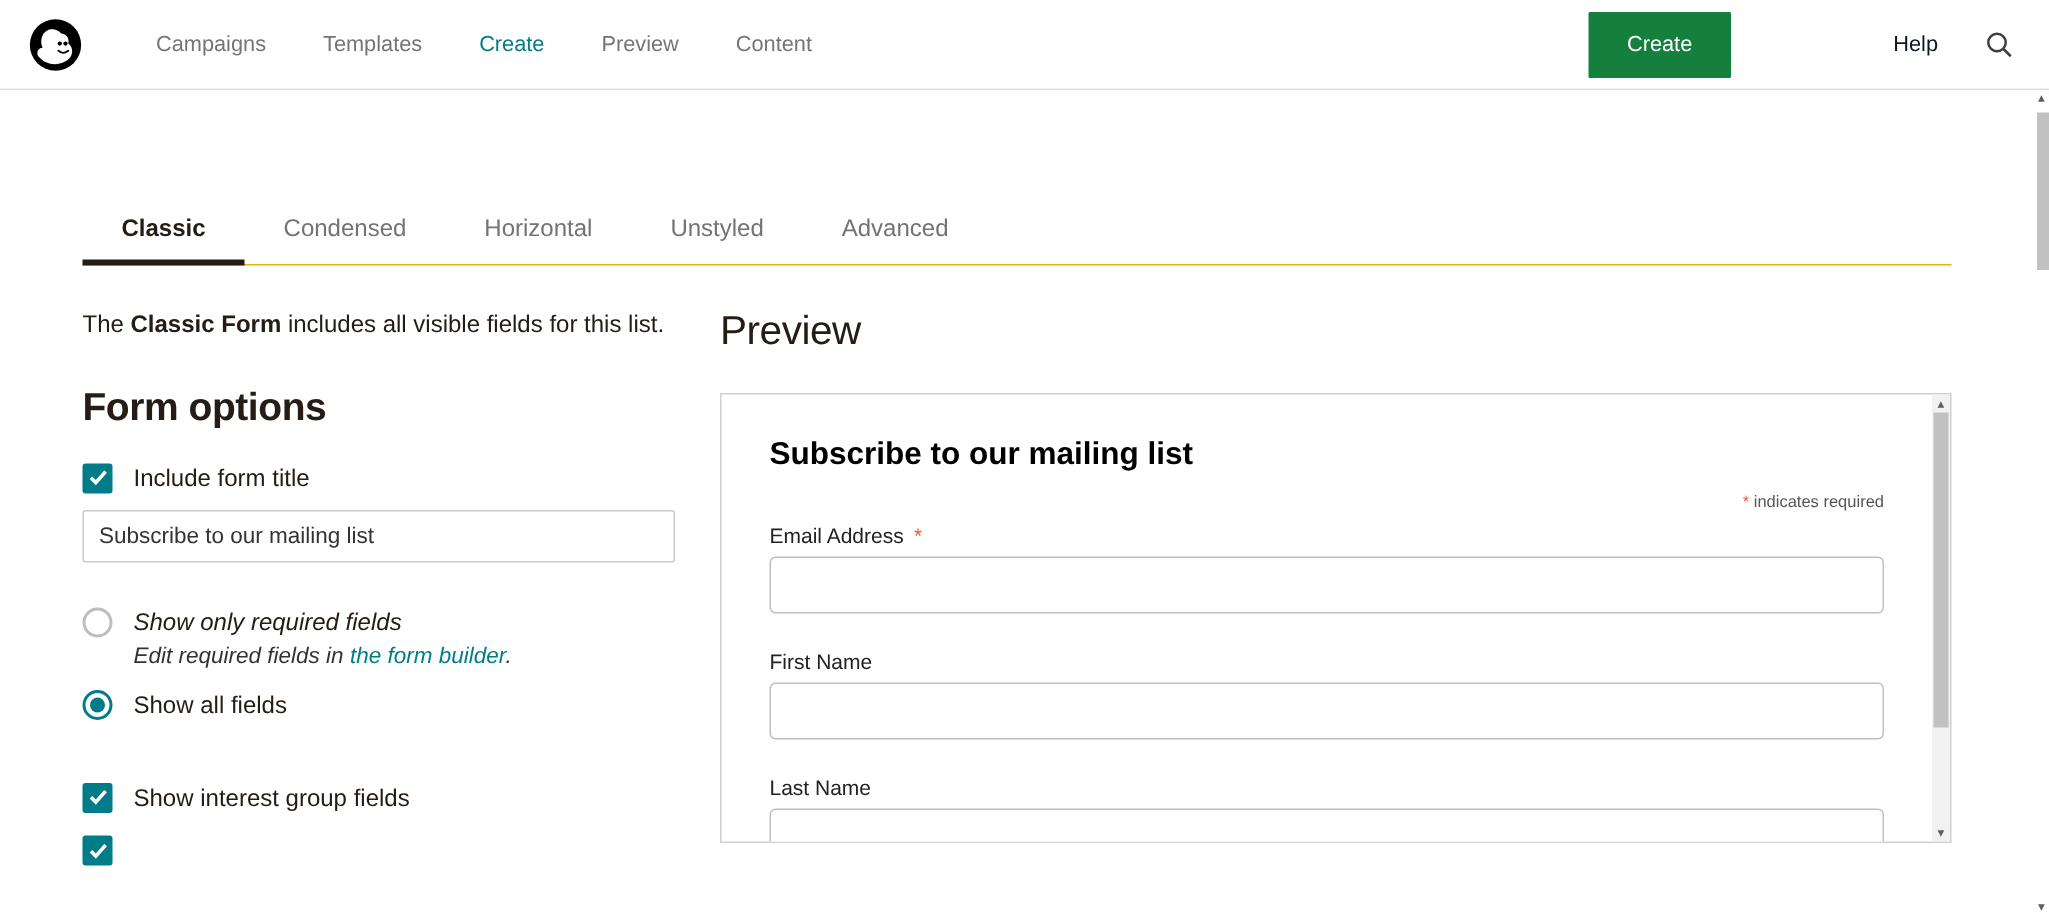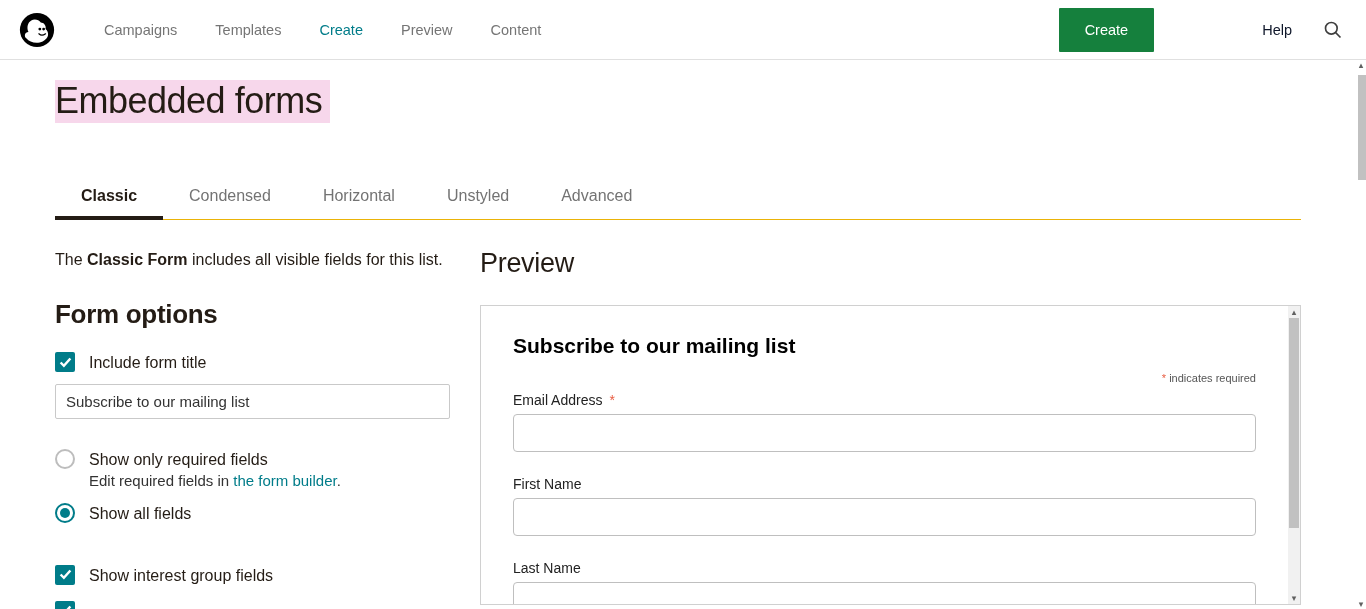--- a/index.html
+++ b/index.html
@@ -267,21 +267,20 @@
   <div class="arrow">▴</div>
   <div class="track">
     <div class="thumb"></div>
   </div>
   <div class="arrow" style="position:absolute;bottom:0;">▾</div>
 </div>
 
 <div class="content-wrap">
   <div class="page-inner">
 
-    <h1 class="page-title">Embedded forms</h1>
 
     
     <div class="tabs">
       <div class="tab active">Classic</div>
       <div class="tab">Condensed</div>
       <div class="tab">Horizontal</div>
       <div class="tab">Unstyled</div>
       <div class="tab">Advanced</div>
     </div>
 
@@ -303,21 +302,21 @@
                 <polyline points="2,8 6,12 14,3"></polyline>
               </svg>
           </div>
           <div class="opt-label">Include form title</div>
         </div>
 
         
         <input type="text" class="title-input" value="Subscribe to our mailing list" style="">
 
         
-        <div class="opt-row" style="margin-top:30px;">
+        <div class="opt-row" style="margin-top:30px;font-style:italic;">
           <div class="radio"></div>
           <div>
             <div class="opt-label">Show only required fields</div>
             <div class="opt-sub">
               <span>Edit required fields in </span><a href="#">the form builder</a><span>.</span>
             </div>
           </div>
         </div>
 
         

